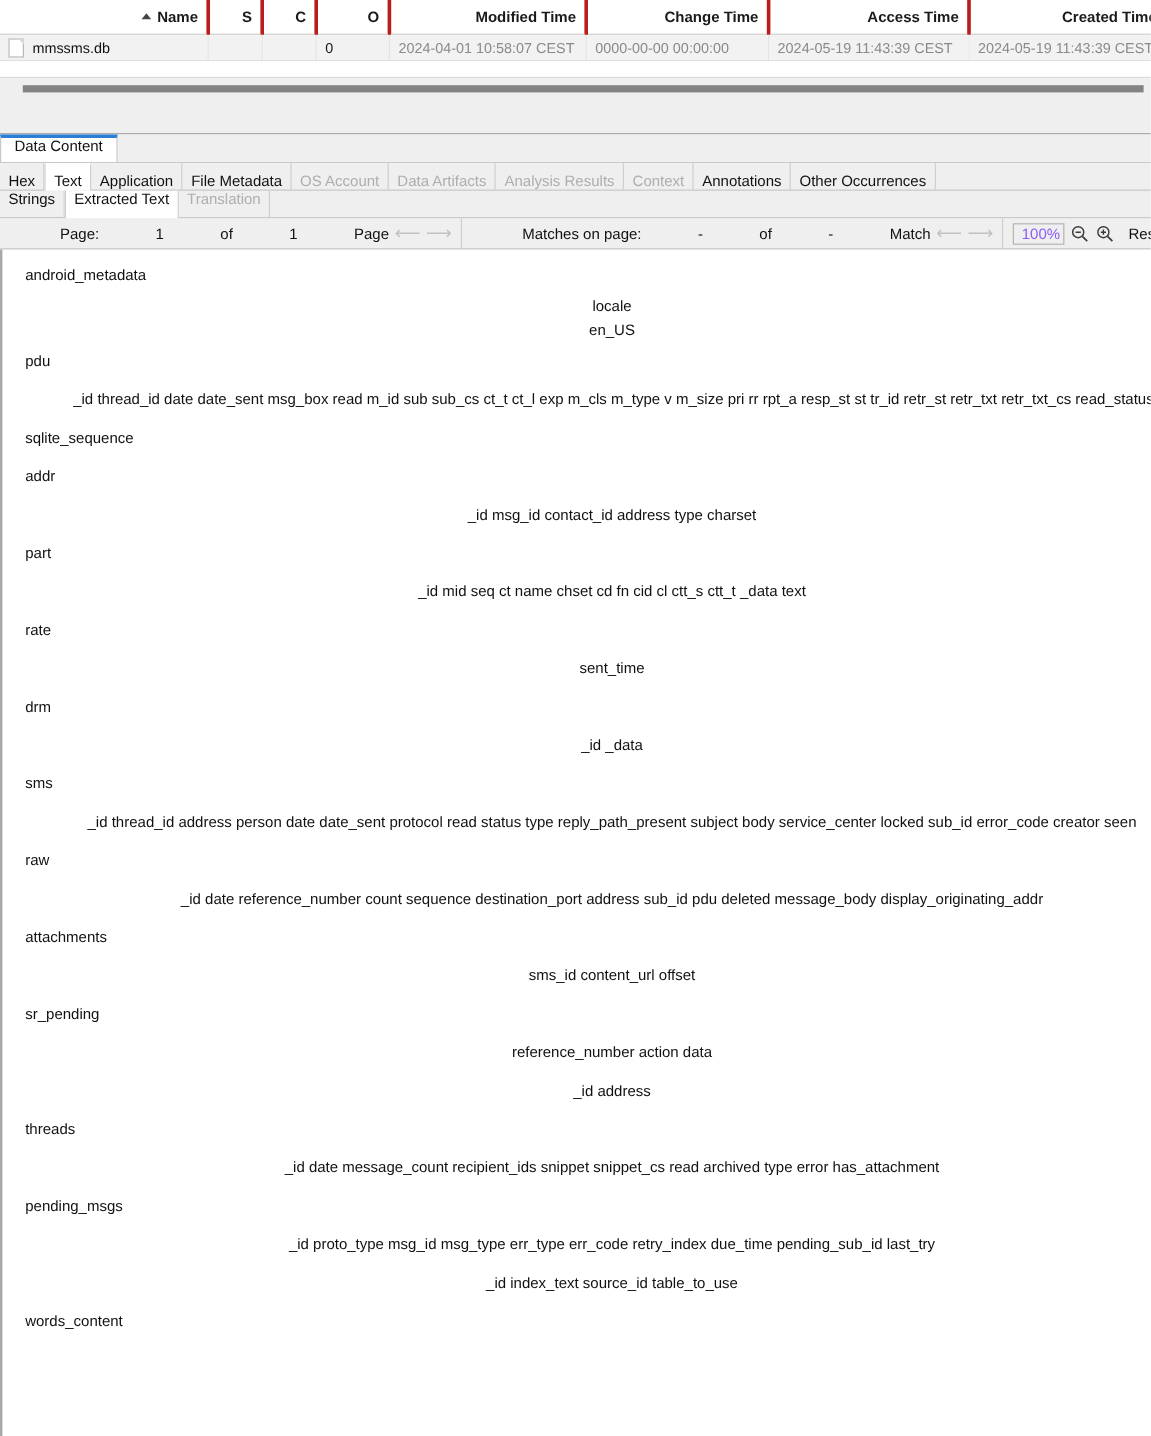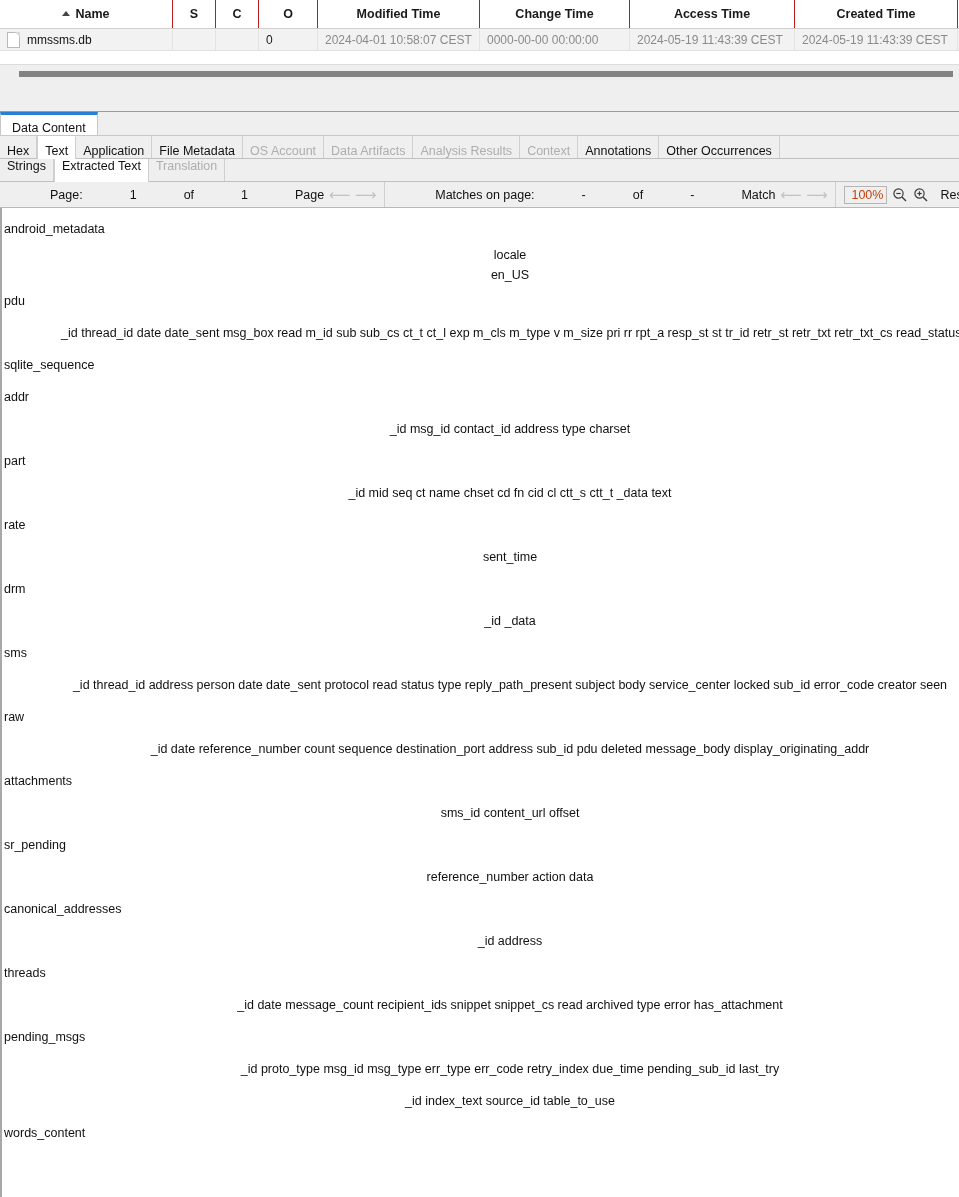--- a/index.html
+++ b/index.html
@@ -19,25 +19,25 @@
   
   .file-table {
     width: 959px;
     border-collapse: collapse;
     table-layout: fixed;
     background: #ffffff;
   }
   .file-table th {
     height: 28px;
     background: #ffffff;
-    border-right: 1px solid #b91c1c;
+    border-right: 3px solid #b91c1c;
     border-bottom: 1px solid #cfcfcf;
     font-size: 12.5px;
     font-weight: bold;
-    text-align: center;
+    text-align: right;
     padding: 0 7px;
     color: #1a1a1a;
     white-space: nowrap;
     overflow: hidden;
   }
   .file-table td {
     height: 21px;
     background: #f2f2f2;
     border-right: 1px solid #e3e3e3;
     border-bottom: 1px solid #e0e0e0;
@@ -111,21 +111,21 @@
   }
   .topbar-tab {
     height: 23px;
     background: #ffffff;
     border-top: 3px solid #2a7fd4;
     border-left: 1px solid #c8c8c8;
     border-right: 1px solid #c8c8c8;
     box-sizing: border-box;
     padding: 0 11px;
     display: flex;
-    align-items: flex-end;
+    align-items: flex-start;
     font-size: 12.5px;
     color: #111;
   }
 
   
   .tabrow {
     height: 22px;
     background: #efefef;
     display: flex;
     align-items: stretch;
@@ -213,21 +213,21 @@
     width: 43px;
     height: 18px;
     border: 1px solid #b5b5b5;
     background: #efefef;
     display: flex;
     align-items: center;
     justify-content: flex-end;
     padding-right: 3px;
     box-sizing: border-box;
     font-size: 12.5px;
-    color: #c2410c;
+    color: #8b5cf6;
   }
   .mag {
     width: 16px; height: 16px;
     position: relative;
     display: inline-block;
   }
   .reset-btn {
     font-size: 12.5px;
     color: #111;
     padding: 0 6px;
@@ -250,21 +250,21 @@
   .content-inner {
     padding-top: 5px;
   }
   .line {
     height: 32px;
     line-height: 32px;
     font-size: 12.5px;
     color: #111111;
     white-space: nowrap;
     overflow: hidden;
-    padding-left: 2px;
+    padding-left: 19px;
   }
   .line.indent { padding-left: 59px; text-align: center; }
   .line.tight { height: 20px; line-height: 20px; }
 </style>
 </head>
 <body>
 
 <table class="file-table">
   <thead>
     <tr>
@@ -434,21 +434,20 @@
 
     <div class="line">raw</div>
     <div class="line indent">_id date reference_number count sequence destination_port address sub_id pdu deleted message_body display_originating_addr</div>
 
     <div class="line">attachments</div>
     <div class="line indent">sms_id content_url offset</div>
 
     <div class="line">sr_pending</div>
     <div class="line indent">reference_number action data</div>
 
-    <div class="line">canonical_addresses</div>
     <div class="line indent">_id address</div>
 
     <div class="line">threads</div>
     <div class="line indent">_id date message_count recipient_ids snippet snippet_cs read archived type error has_attachment</div>
 
     <div class="line">pending_msgs</div>
     <div class="line indent">_id proto_type msg_id msg_type err_type err_code retry_index due_time pending_sub_id last_try</div>
 
     <div class="line indent">_id index_text source_id table_to_use</div>
 

